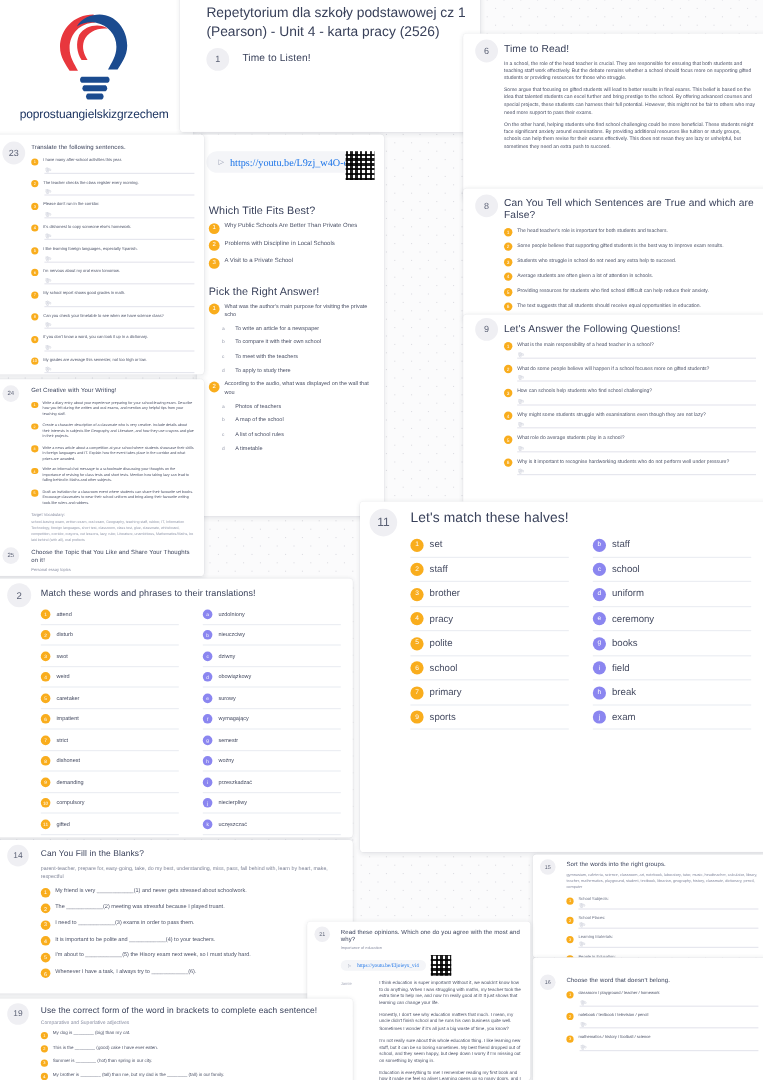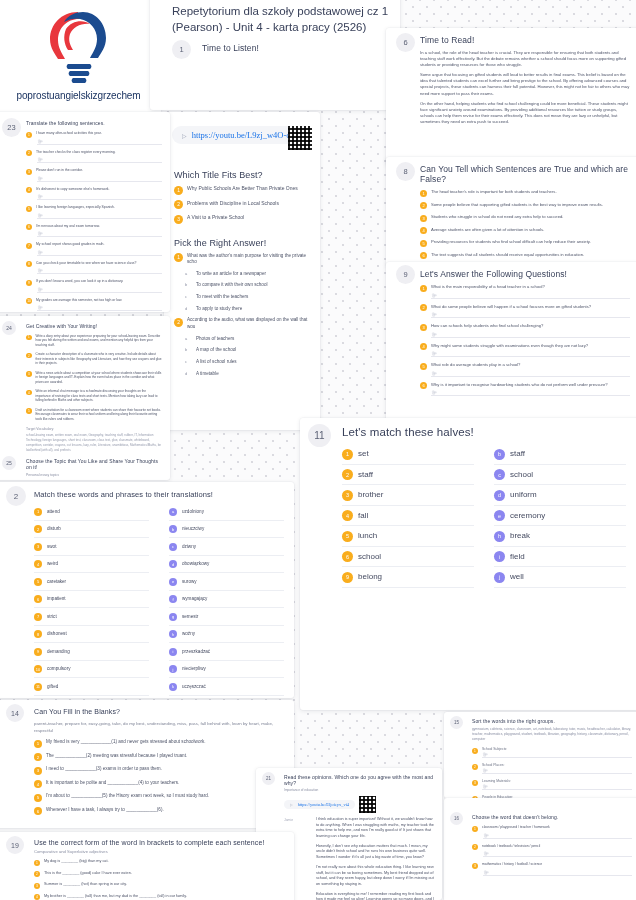--- a/index.html
+++ b/index.html
@@ -405,63 +405,71 @@
           <div class="match-item big">
             <div class="dot-o lg">2</div>
             <div class="lbl">staff</div>
           </div>
           <div class="match-item big">
             <div class="dot-o lg">3</div>
             <div class="lbl">brother</div>
           </div>
           <div class="match-item big">
             <div class="dot-o lg">4</div>
-            <div class="lbl">fall</div>
+            <div class="lbl">pracy</div>
           </div>
           <div class="match-item big">
             <div class="dot-o lg">5</div>
-            <div class="lbl">lunch</div>
+            <div class="lbl">polite</div>
           </div>
           <div class="match-item big">
             <div class="dot-o lg">6</div>
             <div class="lbl">school</div>
           </div>
           <div class="match-item big">
+            <div class="dot-o lg">7</div>
+            <div class="lbl">primary</div>
+          </div>
+          <div class="match-item big">
             <div class="dot-o lg">9</div>
-            <div class="lbl">belong</div>
+            <div class="lbl">sports</div>
           </div>
         </div>
       <div class="match-col" id="s11right">
           <div class="match-item big">
             <div class="dot-p lg">b</div>
             <div class="lbl">staff</div>
           </div>
           <div class="match-item big">
             <div class="dot-p lg">c</div>
             <div class="lbl">school</div>
           </div>
           <div class="match-item big">
             <div class="dot-p lg">d</div>
             <div class="lbl">uniform</div>
           </div>
           <div class="match-item big">
             <div class="dot-p lg">e</div>
             <div class="lbl">ceremony</div>
           </div>
           <div class="match-item big">
+            <div class="dot-p lg">g</div>
+            <div class="lbl">books</div>
+          </div>
+          <div class="match-item big">
+            <div class="dot-p lg">i</div>
+            <div class="lbl">field</div>
+          </div>
+          <div class="match-item big">
             <div class="dot-p lg">h</div>
             <div class="lbl">break</div>
           </div>
           <div class="match-item big">
-            <div class="dot-p lg">i</div>
-            <div class="lbl">field</div>
-          </div>
-          <div class="match-item big">
             <div class="dot-p lg">j</div>
-            <div class="lbl">well</div>
+            <div class="lbl">exam</div>
           </div>
         </div>
     </div>
   </div>
 </div>
 
 <div class="card" style="left:-6px; top:482px; width:300px; height:216px;">
   <div class="sec" style="padding:8px 10px 0 40px;">
     <div class="num" style="left:12px; top:4px;width:20px;height:20px;font-size:8px;">2</div>
     <div class="sec-title" style="font-size:7.5px;">Match these words and phrases to their translations!</div>

